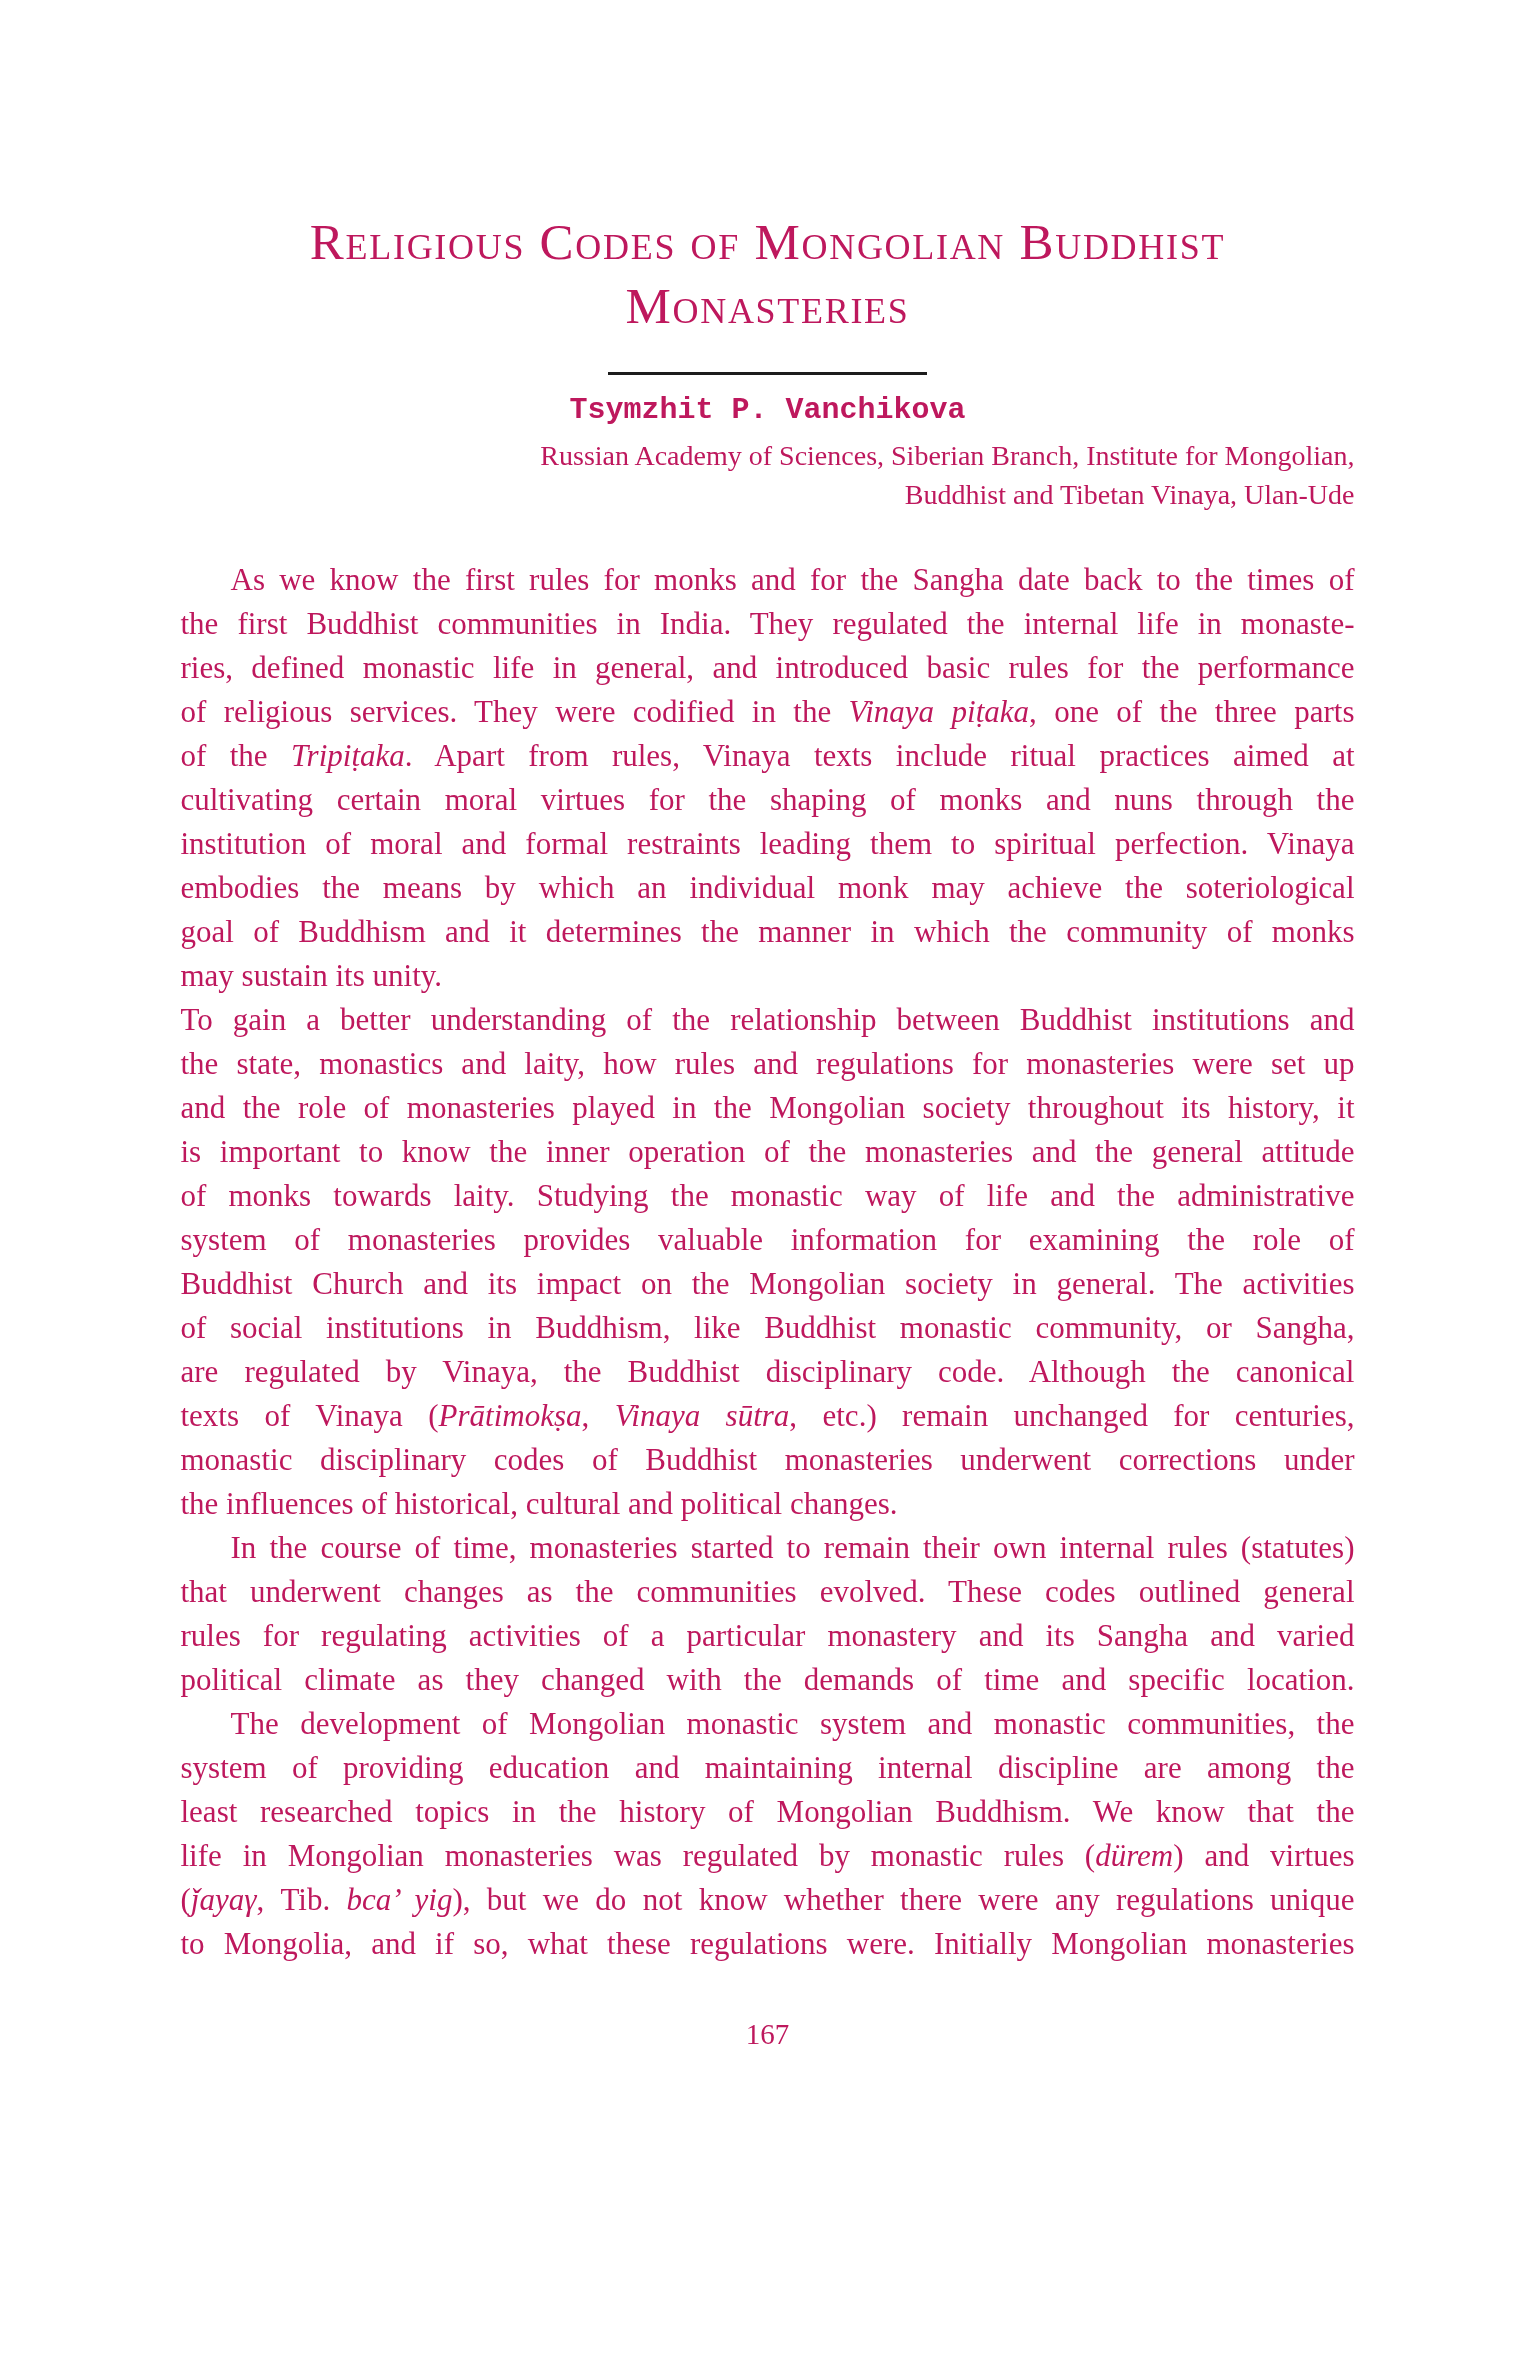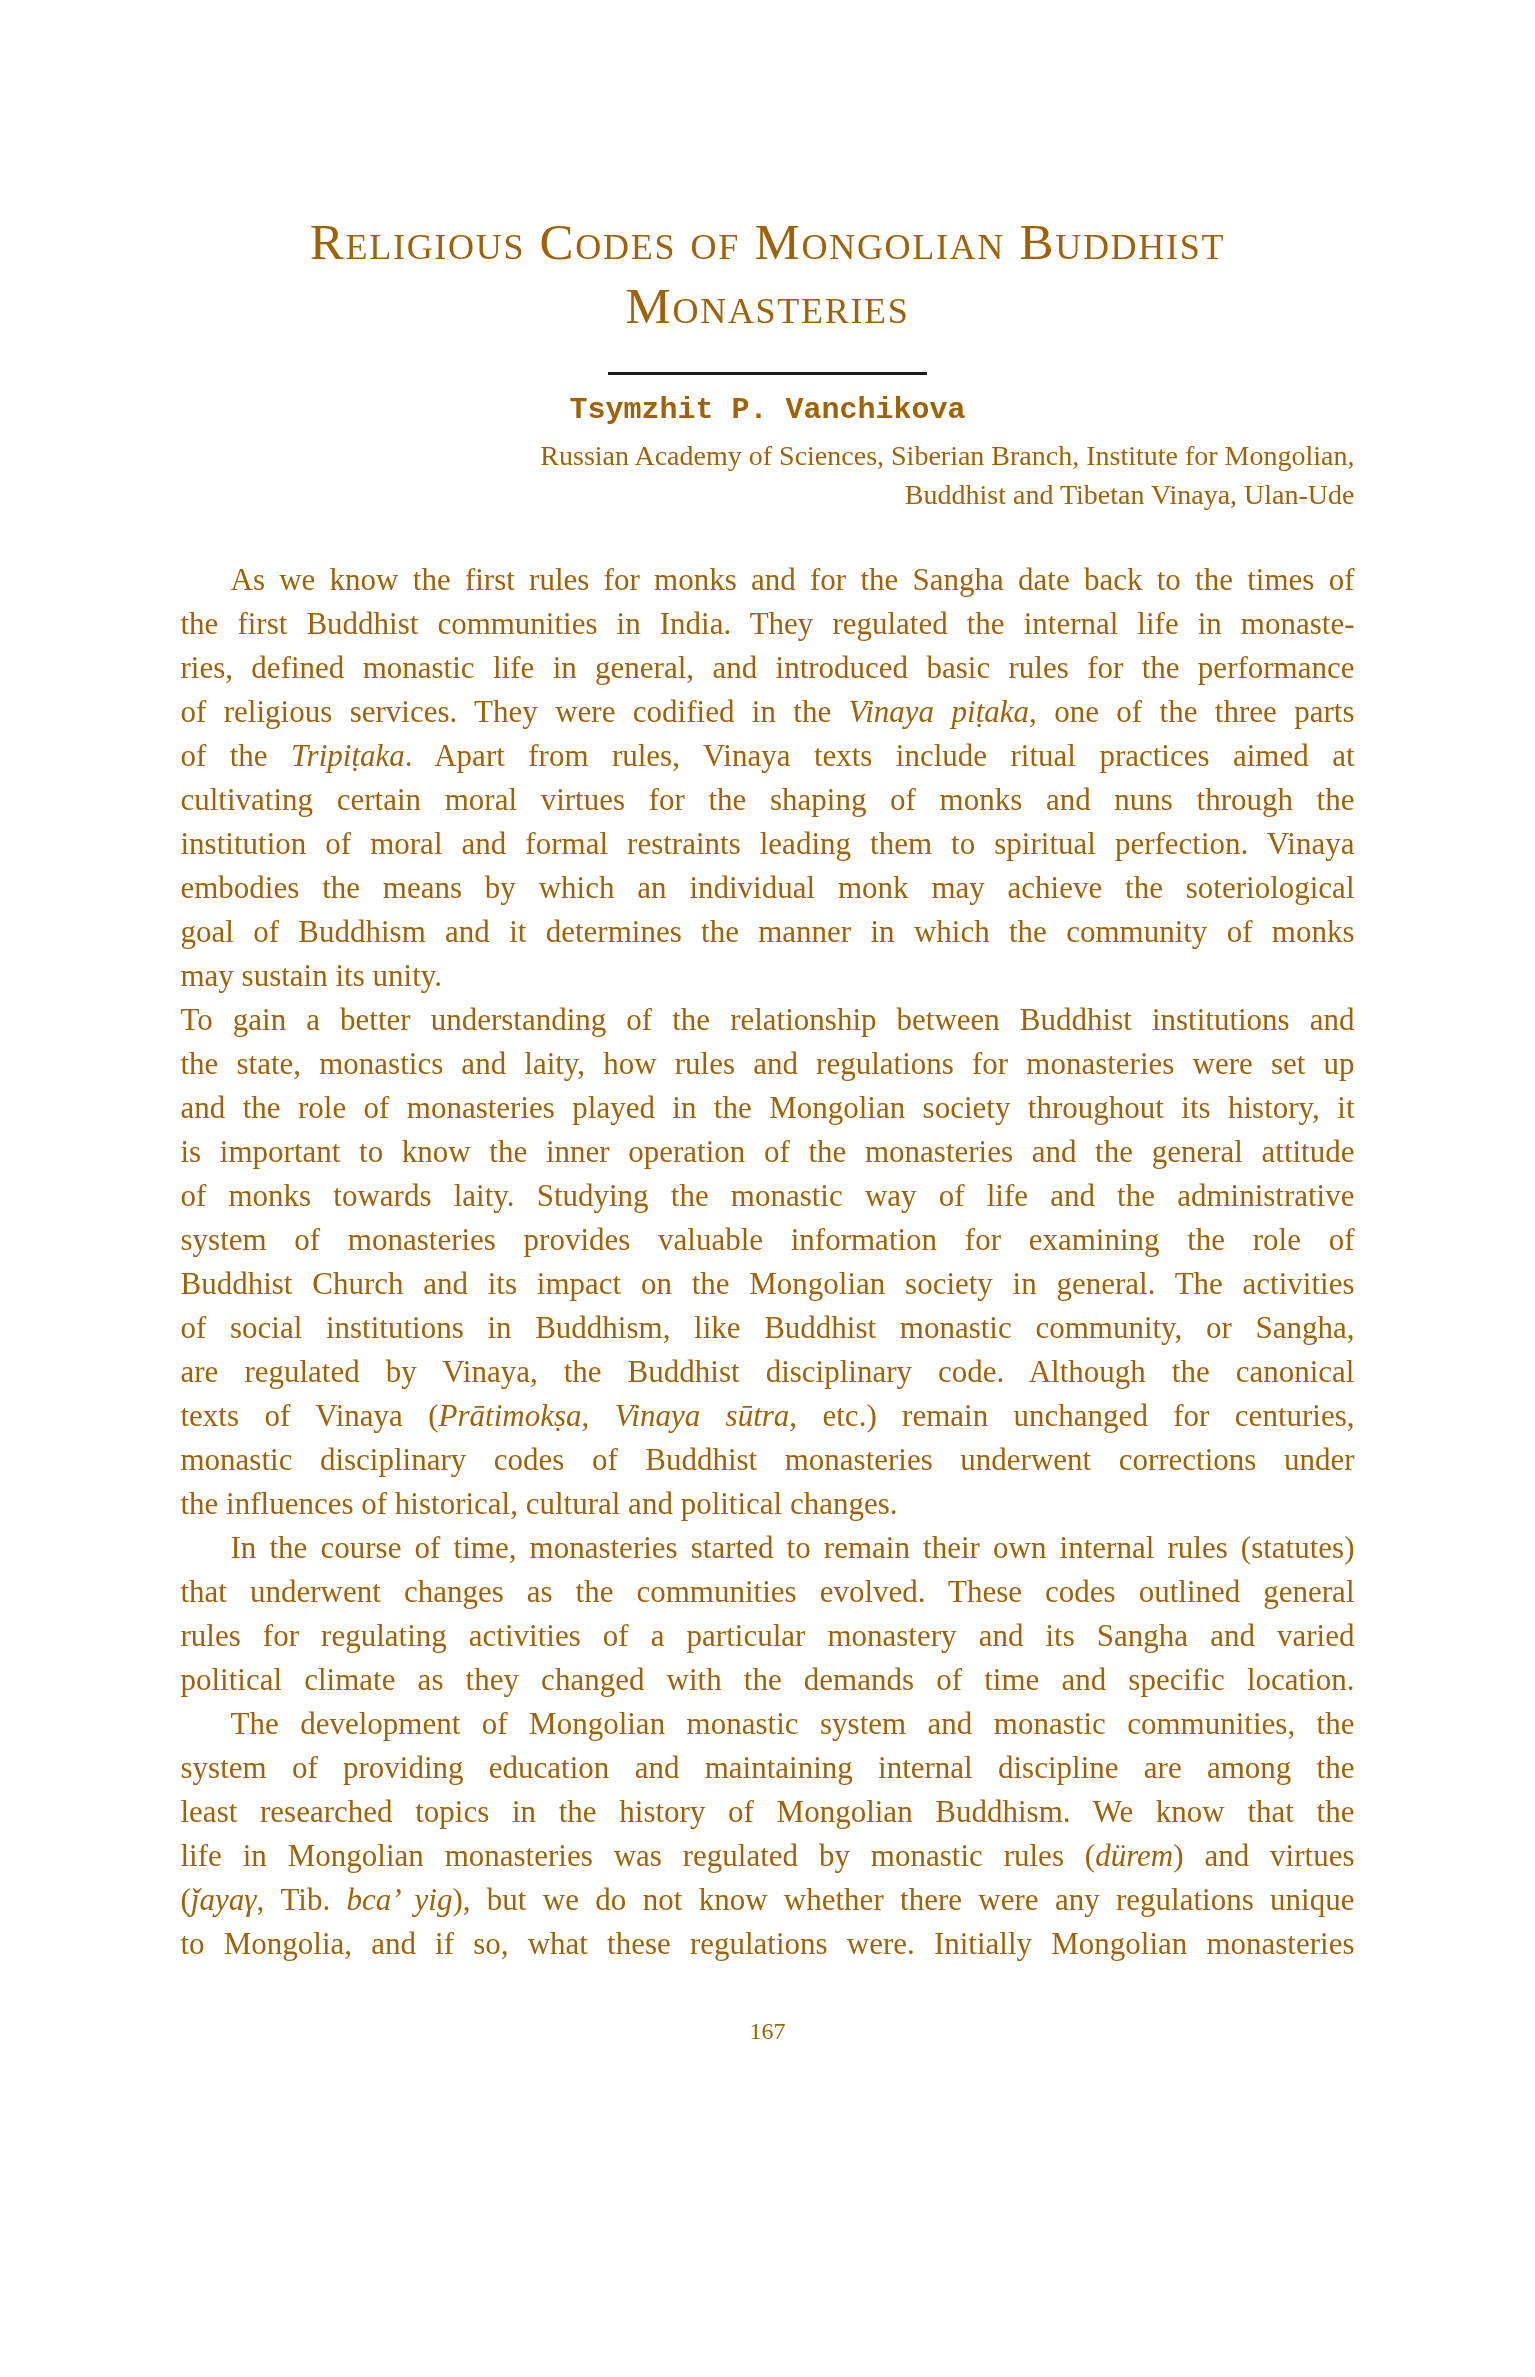--- a/index.html
+++ b/index.html
@@ -6,21 +6,21 @@
     margin: 0;
     padding: 0;
     background: #e8e8e8;
   }
   .page {
     position: relative;
     width: 1535px;
     height: 2377px;
     margin: 0 auto;
     background: #ffffff;
-    color: #a16207;
+    color: #be185d;
     font-family: "Liberation Serif", "DejaVu Serif", serif;
     overflow: hidden;
   }
   .content {
     width: 1174px;
     margin: 0 auto;
   }
   .title {
     margin-top: 210px;
     text-align: center;
@@ -73,21 +73,21 @@
   }
   .line.indent {
     padding-left: 50px;
   }
   .it {
     font-style: italic;
   }
   .page-number {
     margin-top: 52px;
     text-align: center;
-    font-size: 24px;
+    font-size: 29px;
   }
 </style>
 </head>
 <body>
 
 <div class="page">
   <div class="content">
 
     <h1 class="title"><span>Religious Codes of Mongolian Buddhist</span><br><span>Monasteries</span></h1>
 

